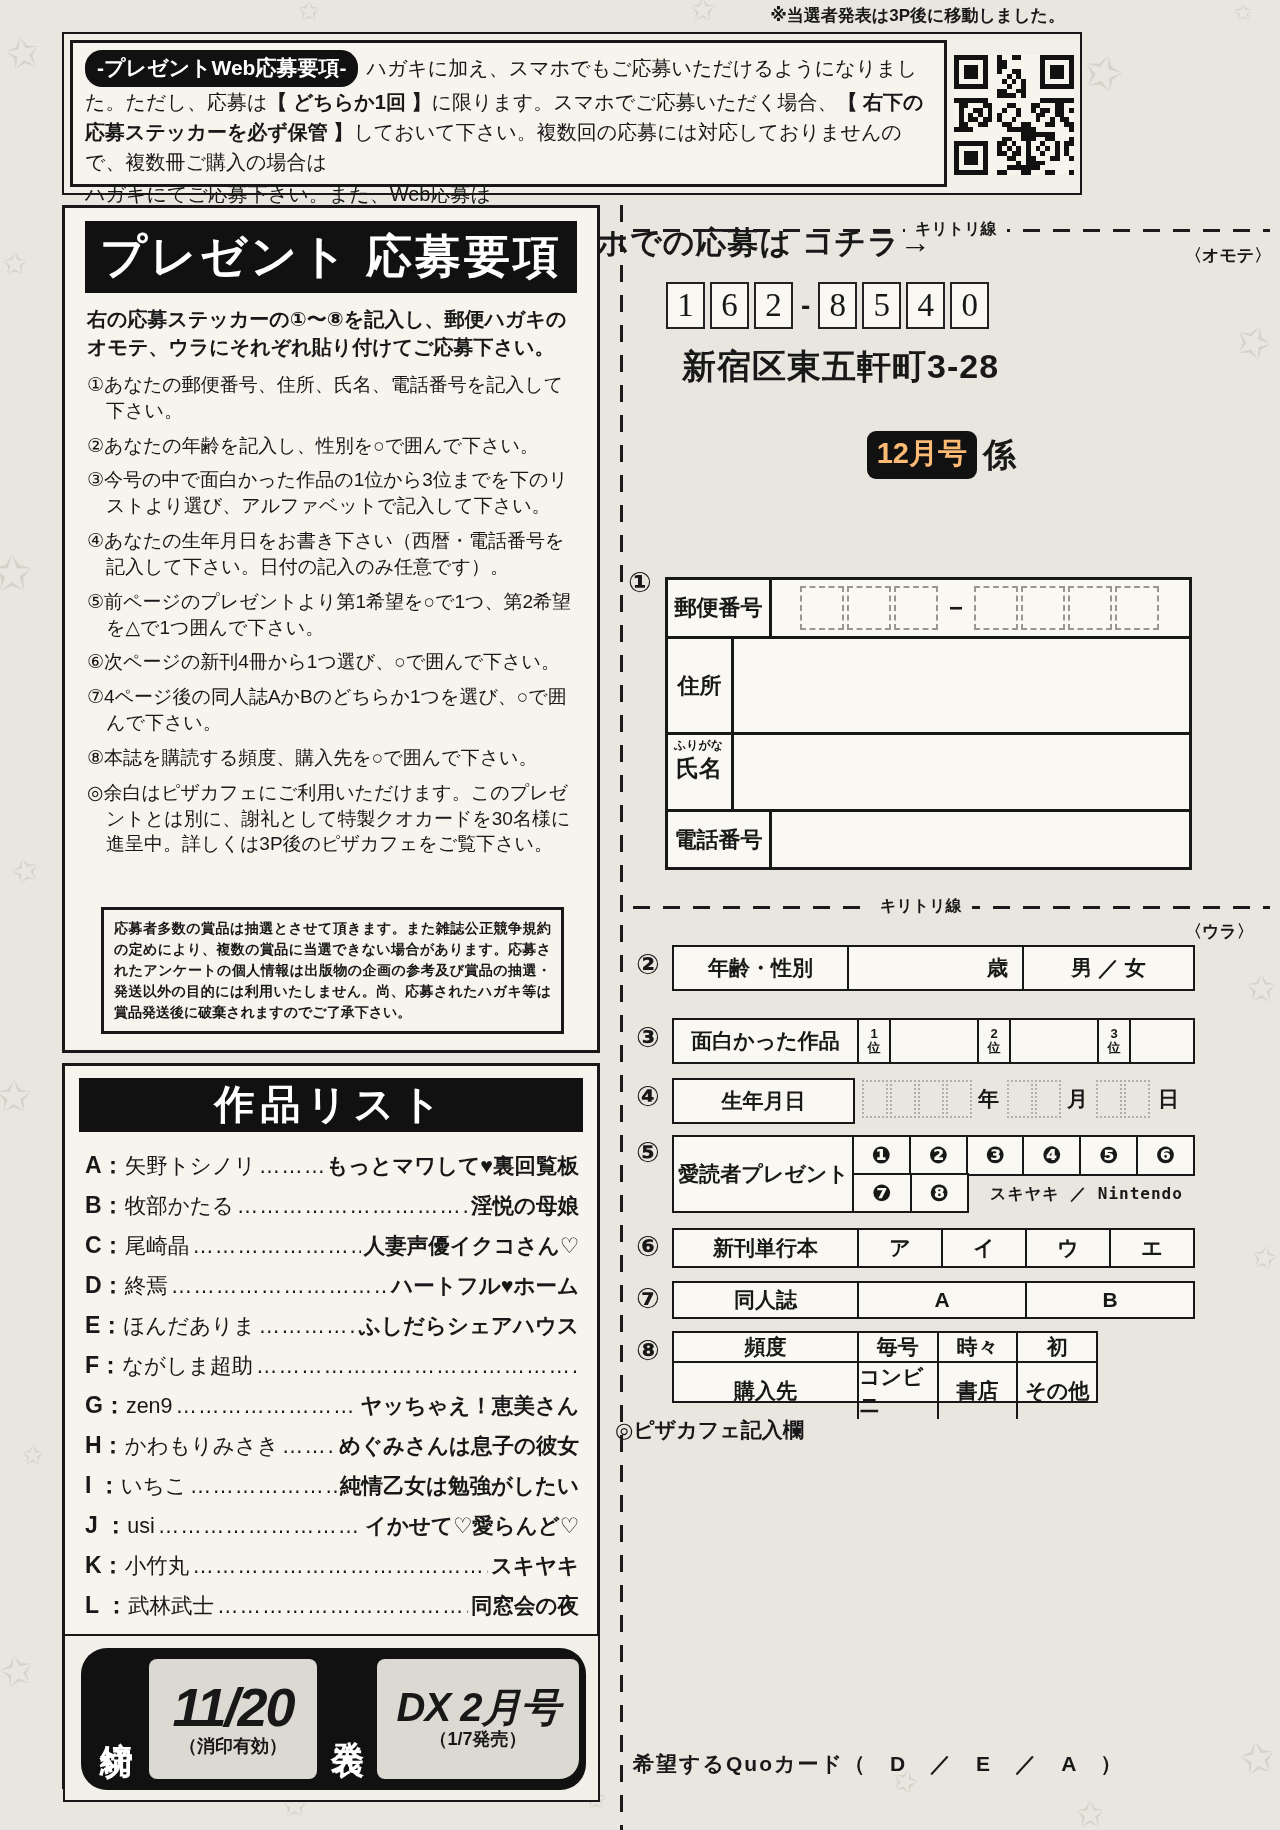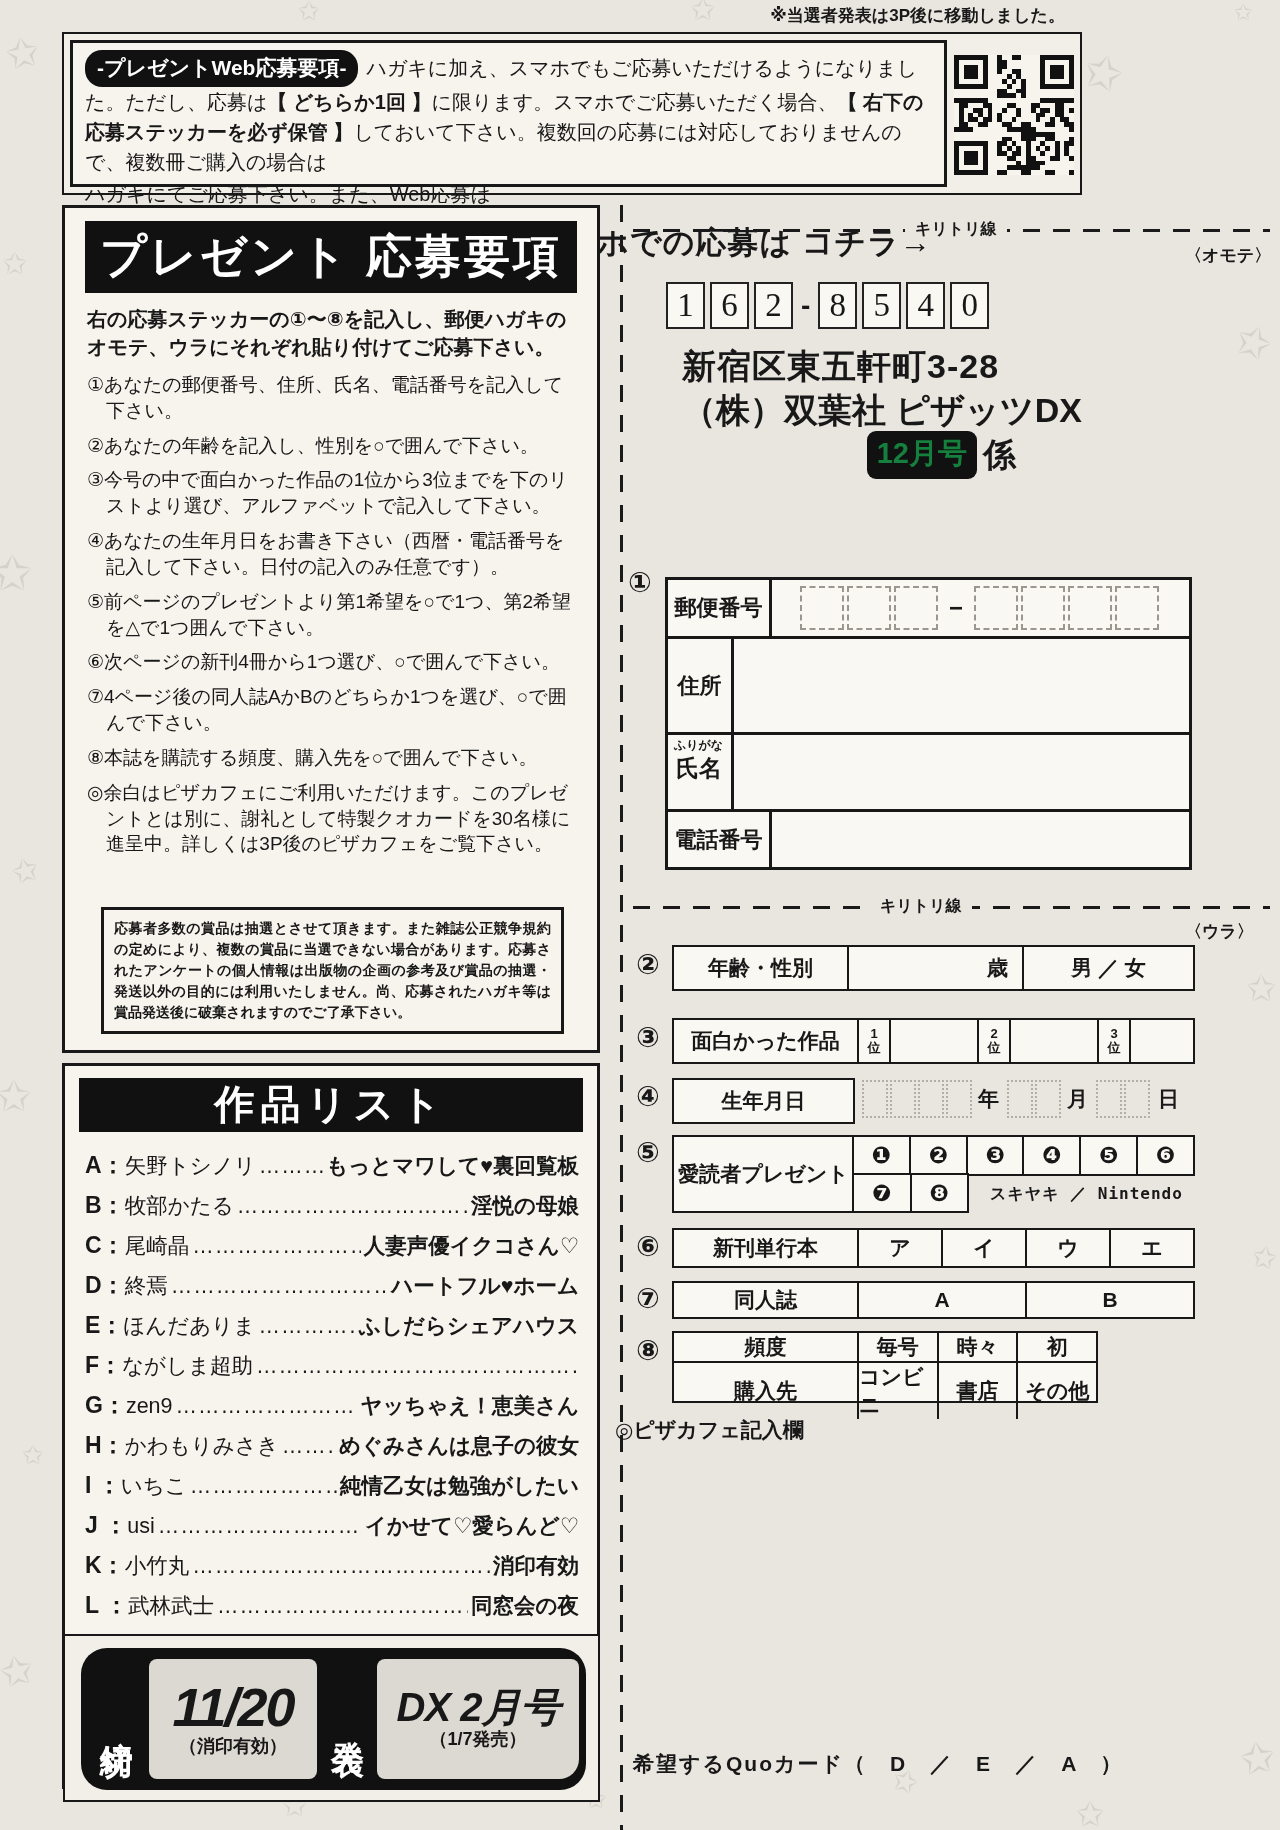--- a/index.html
+++ b/index.html
@@ -62,21 +62,21 @@
   .side-label { font-size:17px; font-weight:600; }
 
   
   .zip-row { left:666px; top:282px; display:flex; align-items:center; gap:5px; }
   .zip-box { width:39px; height:47px; border:2.5px solid #222; background:#faf8f2; font-family:"Liberation Serif","DejaVu Serif",serif;
     font-size:33px; display:flex; align-items:center; justify-content:center; }
   .zip-dash { font-size:28px; font-weight:bold; margin:0 3px; }
   .addr1 { left:682px; top:344px; font-size:34px; font-weight:900; letter-spacing:1px; }
   .addr2 { left:682px; top:388px; font-size:34px; font-weight:900; }
   .issue-line { left:820px; top:431px; width:196px; display:flex; align-items:center; justify-content:flex-end; gap:6px; }
-  .issue-badge { background:#111; color:#15803d; font-weight:900; font-size:29px; border-radius:9px; padding:3px 10px 5px; }
+  .issue-badge { background:#111; color:#fdba74; font-weight:900; font-size:29px; border-radius:9px; padding:3px 10px 5px; }
   .issue-suffix { font-size:33px; font-weight:900; }
 
   .circ { font-size:28px; font-weight:600; }
 
   .frow { background:#faf8f2; border:3px solid #181818; display:flex; }
   .fcell-label { border-right:3px solid #181818; display:flex; flex-direction:column; align-items:center; justify-content:center; font-size:22px; font-weight:600; }
   .dash-box { width:44px; height:44px; border:2px dashed #9b978f; }
   .kana { font-size:12px; align-self:flex-start; padding:4px 0 0 6px; line-height:1; }
   .name-big { font-size:23px; align-self:flex-start; padding:2px 0 0 8px; font-weight:600; }
 
@@ -401,21 +401,21 @@
       <div class="wk-item">
           <b class="wk-label">J ：</b>
           <span>usi</span>
           <span class="wk-leader">……………………………………………………………………</span>
           <span class="wk-title-txt">イかせて♡愛らんど♡</span>
         </div>
       <div class="wk-item">
           <b class="wk-label">K：</b>
           <span>小竹丸</span>
           <span class="wk-leader">……………………………………………………………………</span>
-          <span class="wk-title-txt">消印有効</span>
+          <span class="wk-title-txt">スキヤキ</span>
         </div>
       <div class="wk-item">
           <b class="wk-label">L ：</b>
           <span>武林武士</span>
           <span class="wk-leader">……………………………………………………………………</span>
           <span class="wk-title-txt">同窓会の夜</span>
         </div>
     </div>
   </div>
 
@@ -443,21 +443,20 @@
     <div class="zip-box">1</div>
     <div class="zip-box">6</div>
     <div class="zip-box">2</div>
     <div class="zip-dash">-</div>
     <div class="zip-box">8</div>
     <div class="zip-box">5</div>
     <div class="zip-box">4</div>
     <div class="zip-box">0</div>
   </div>
   <div class="abs addr1">新宿区東五軒町3-28</div>
-  <div class="abs addr2">（株）双葉社 ピザッツDX</div>
   <div class="abs issue-line">
     <span class="issue-badge">12月号</span>
     <span class="issue-suffix">係</span>
   </div>
 
   <div class="abs circ" style="left:628px;top:566px;">①</div>
 
   <div class="abs frow" style="left:665px;top:577px;width:527px;height:62px;">
     <div class="fcell-label" style="width:104px;">郵便番号</div>
     <div style="flex:1;display:flex;align-items:center;gap:3px;padding-left:28px;">

